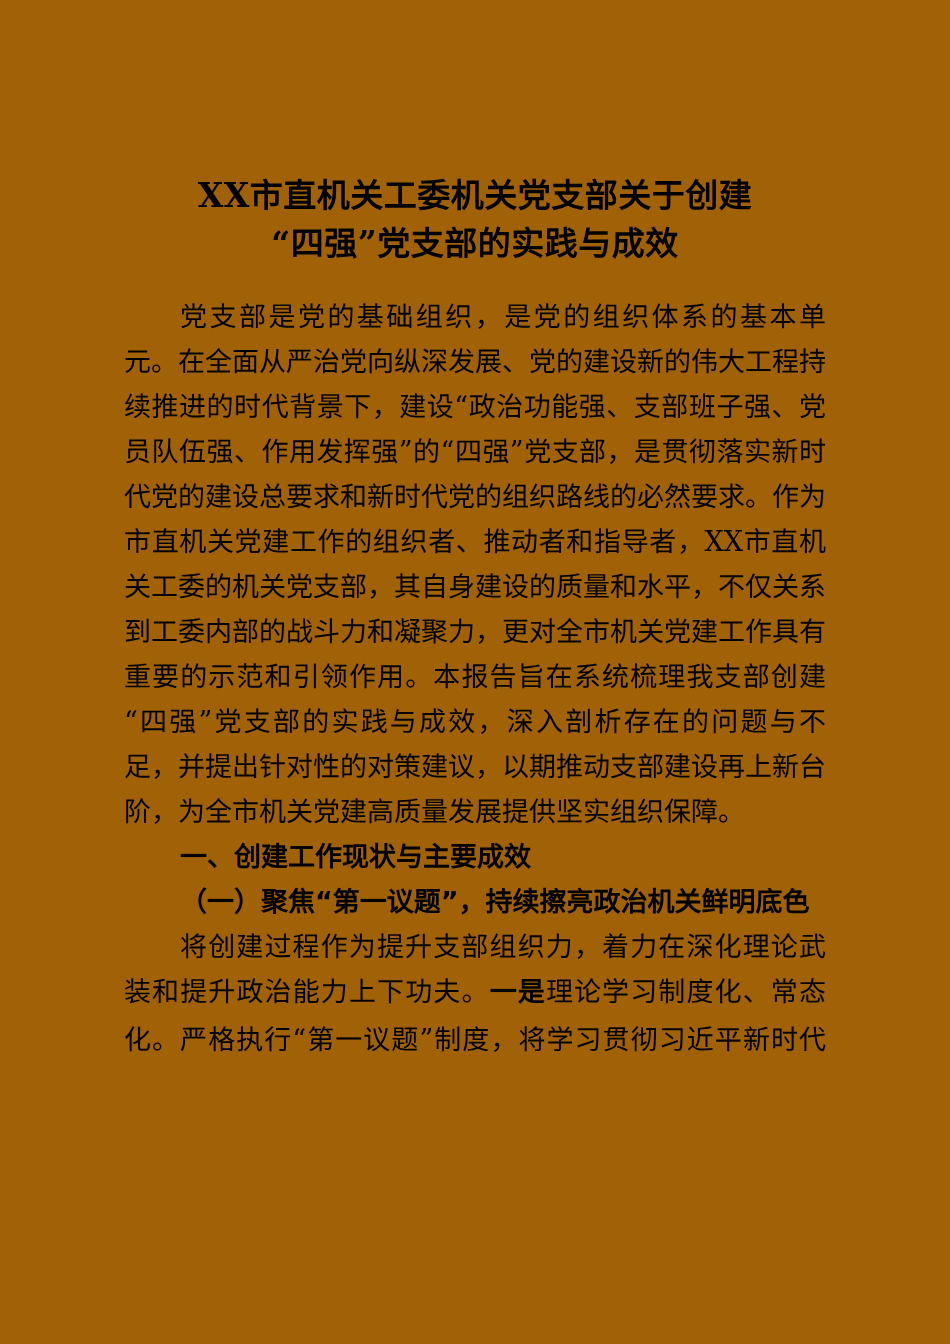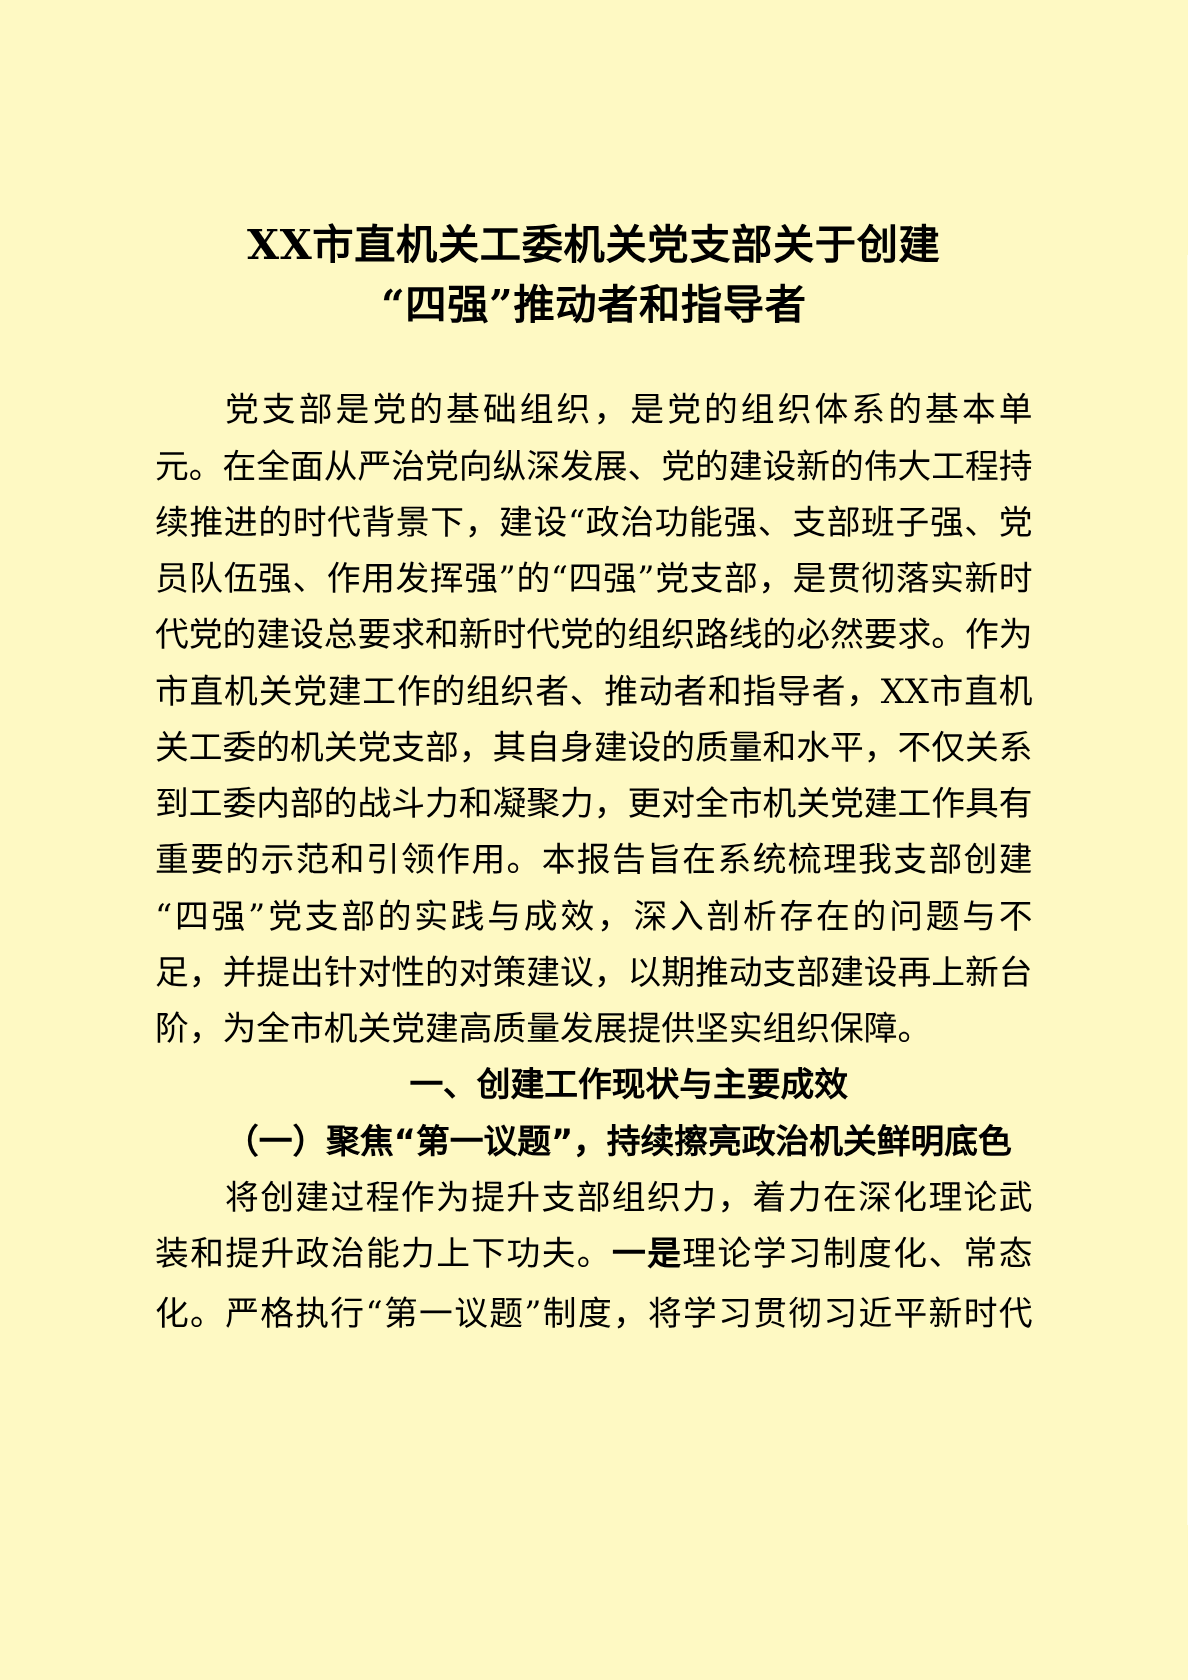--- a/index.html
+++ b/index.html
@@ -6,21 +6,21 @@
   html, body {
     margin: 0;
     padding: 0;
     background: #ffffff;
   }
 
   .page {
     position: relative;
     width: 950px;
     height: 1344px;
-    background: #fef9c3;
+    background: #a16207;
     overflow: hidden;
     box-sizing: border-box;
     font-family: "DejaVu Serif", "Liberation Serif", serif;
     color: #000000;
   }
 
   
   .content {
     position: absolute;
     left: 124px;
@@ -55,31 +55,31 @@
     letter-spacing: 0px;
     word-break: break-all;
     font-family: "DejaVu Serif", "Liberation Serif", serif;
   }
 
   .para.indent {
     text-indent: 56px;
   }
 
   .para.first-block {
-    margin-top: 38px;
+    margin-top: 26px;
   }
 
   
   .heading-1 {
     margin: 0;
     font-size: 27px;
     line-height: 45px;
     font-weight: bold;
     text-indent: 56px;
-    text-align: center;
+    text-align: left;
     font-family: "DejaVu Sans", "Liberation Sans", sans-serif;
   }
 
   .heading-2 {
     margin: 0;
     font-size: 27px;
     line-height: 45px;
     font-weight: bold;
     text-indent: 56px;
     text-align: justify;
@@ -100,21 +100,21 @@
   }
 </style>
 </head>
 <body>
 
 <div class="page">
   <div class="content">
 
     <h1 class="doc-title">
       <span class="tline">XX市直机关工委机关党支部关于创建</span>
-      <span class="tline">“四强”推动者和指导者</span>
+      <span class="tline">“四强”党支部的实践与成效</span>
     </h1>
 
     <p class="para indent first-block">党支部是党的基础组织，是党的组织体系的基本单元。在全面从严治党向纵深发展、党的建设新的伟大工程持续推进的时代背景下，建设“政治功能强、支部班子强、党员队伍强、作用发挥强”的“四强”党支部，是贯彻落实新时代党的建设总要求和新时代党的组织路线的必然要求。作为市直机关党建工作的组织者、推动者和指导者，XX市直机关工委的机关党支部，其自身建设的质量和水平，不仅关系到工委内部的战斗力和凝聚力，更对全市机关党建工作具有重要的示范和引领作用。本报告旨在系统梳理我支部创建“四强”党支部的实践与成效，深入剖析存在的问题与不足，并提出针对性的对策建议，以期推动支部建设再上新台阶，为全市机关党建高质量发展提供坚实组织保障。</p>
 
     <h2 class="heading-1">一、创建工作现状与主要成效</h2>
 
 
     <h3 class="heading-2">（一）聚焦“第一议题”，持续擦亮政治机关鲜明底色</h3>
 
     <p class="para indent clipped"><span>将创建过程作为提升支部组织力，着力在深化理论武装和提升政治能力上下功夫。</span><span class="strong-inline">一是</span><span>理论学习制度化、常态化。严格执行“第一议题”制度，将学习贯彻习近平新时代中国特色社会</span></p>

